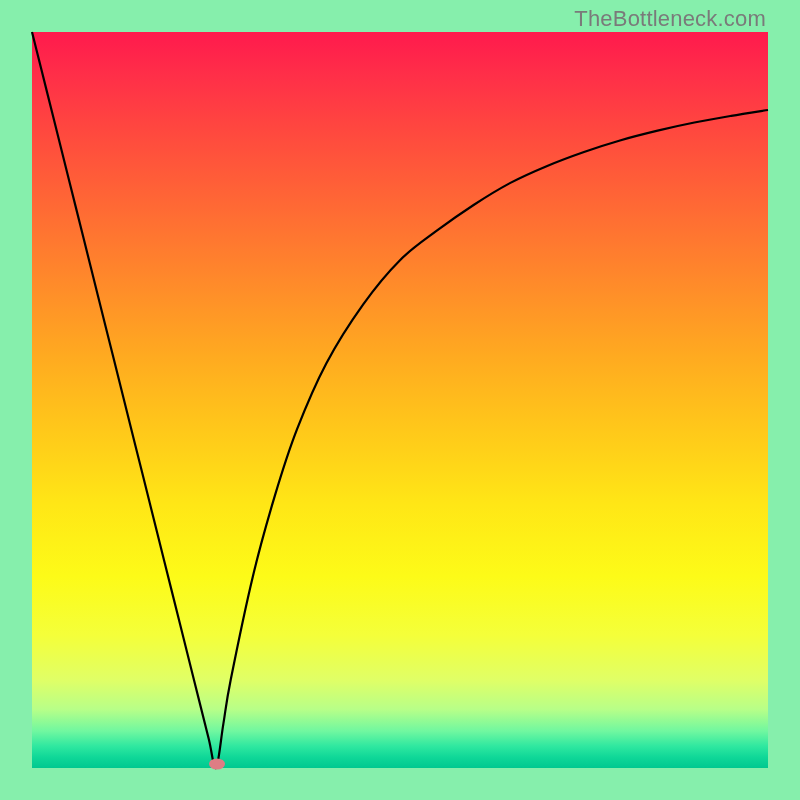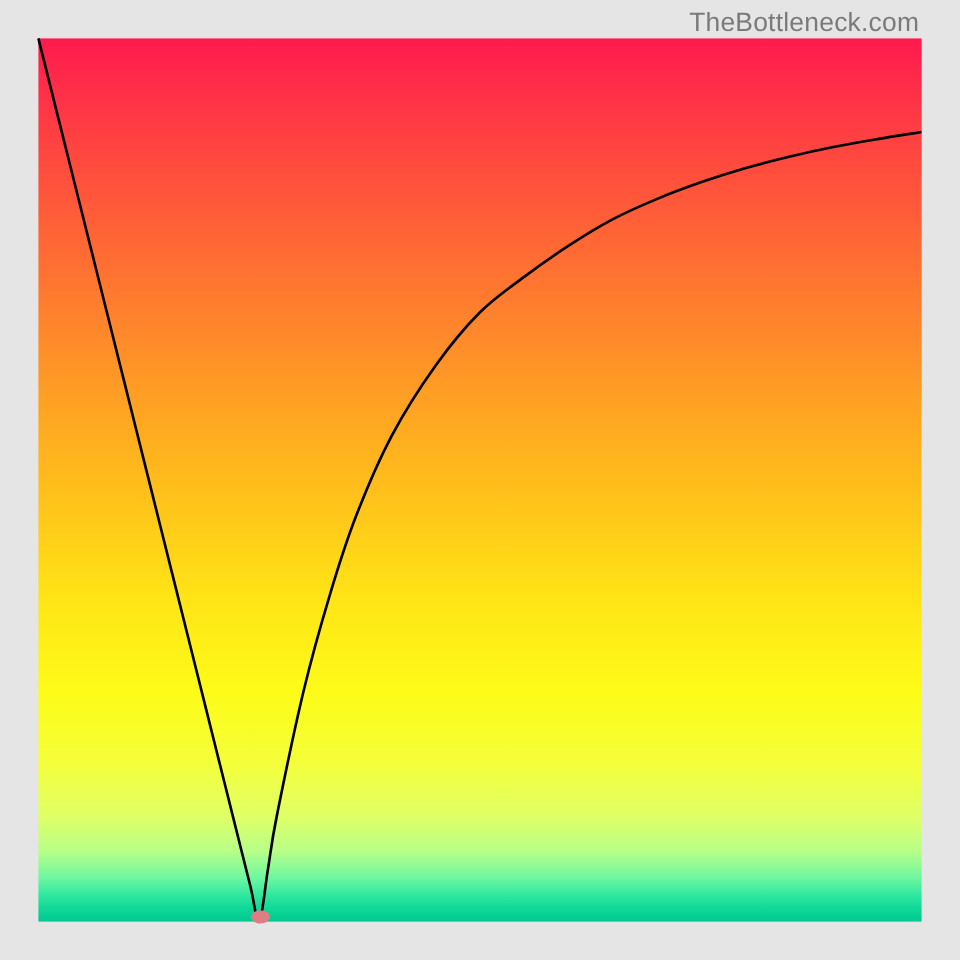--- a/index.html
+++ b/index.html
@@ -8,21 +8,21 @@
     width: 800px;
     height: 800px;
     overflow: hidden;
     background: #000;
     font-family: Arial, Helvetica, sans-serif;
   }
   .frame {
     position: relative;
     width: 800px;
     height: 800px;
-    background: #e5e5e5;
+    background: #86efac;
   }
   .plot {
     position: absolute;
     left: 32px;
     top: 32px;
     width: 736px;
     height: 736px;
     
     background: linear-gradient(to bottom,
       #ff1a4d 0%,

